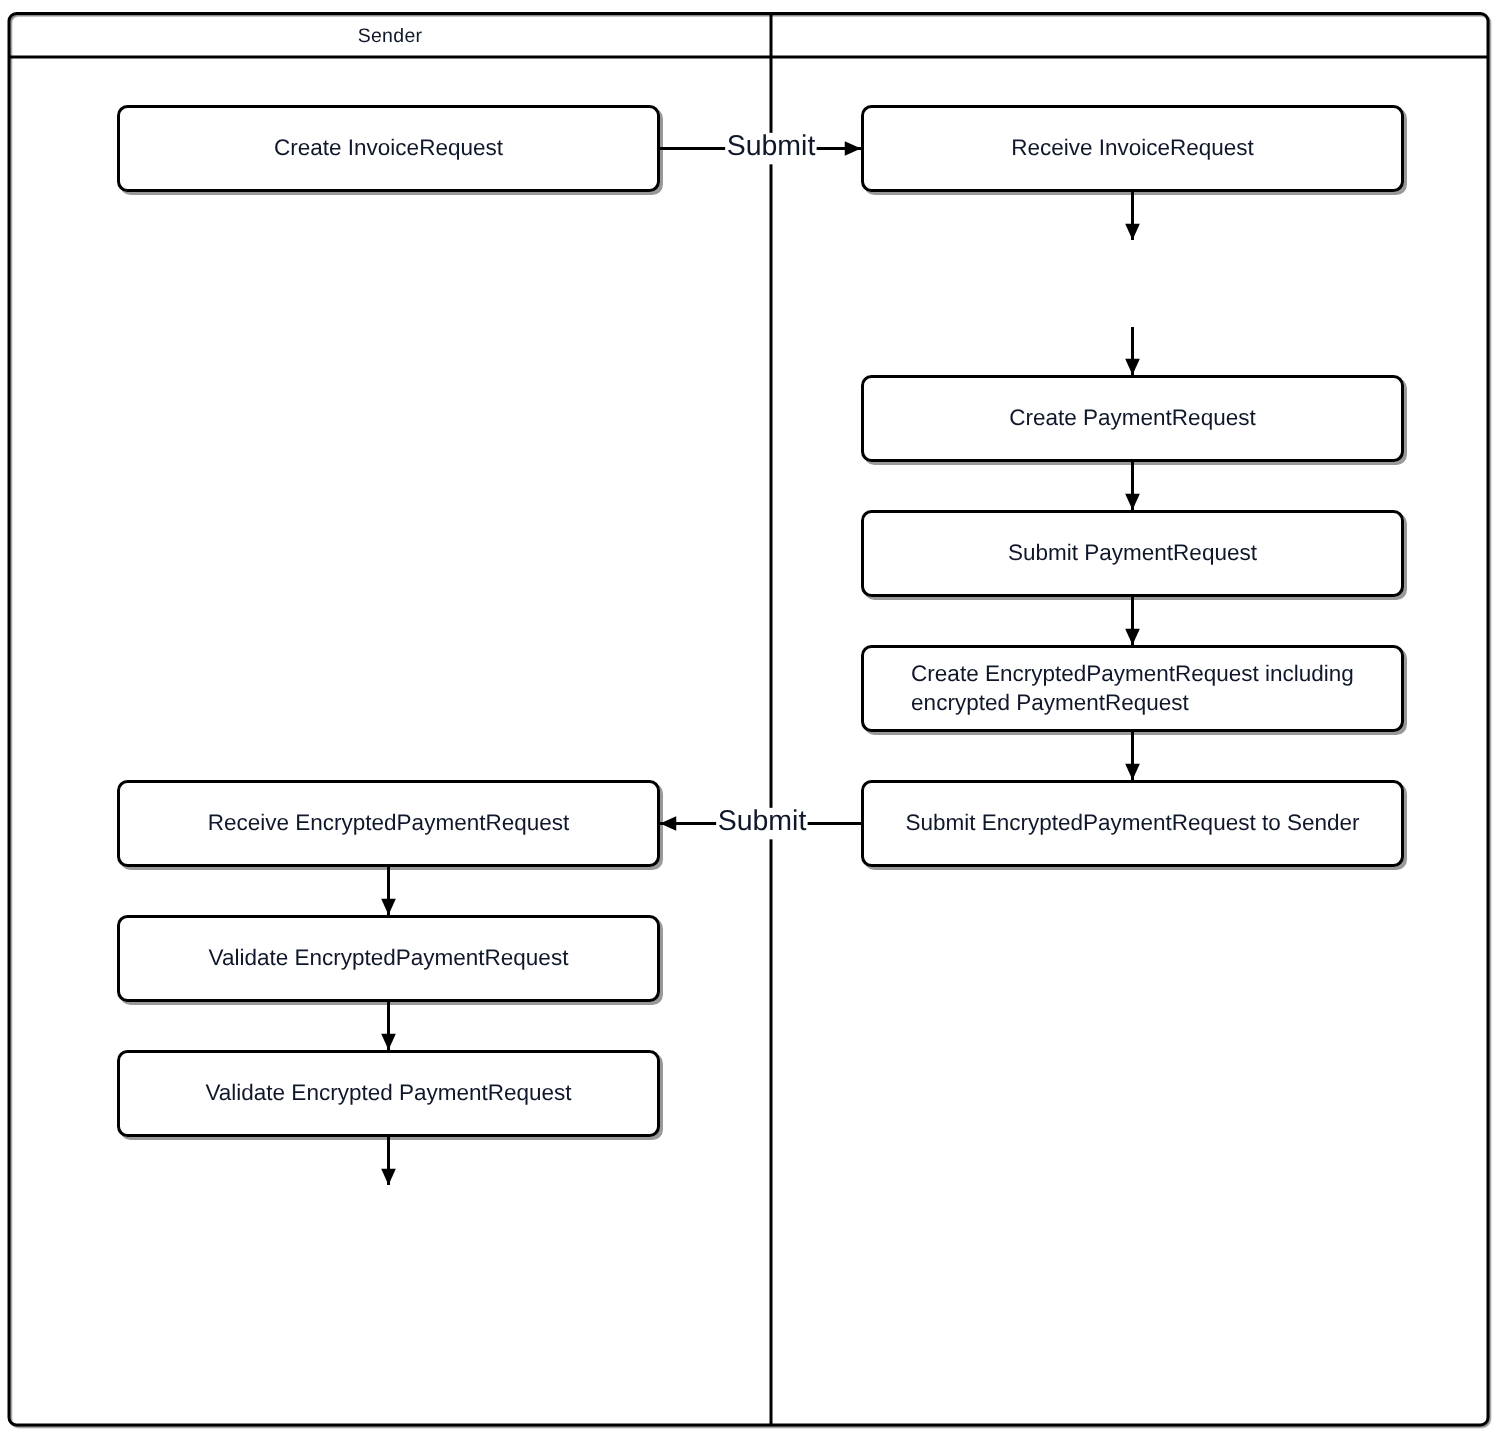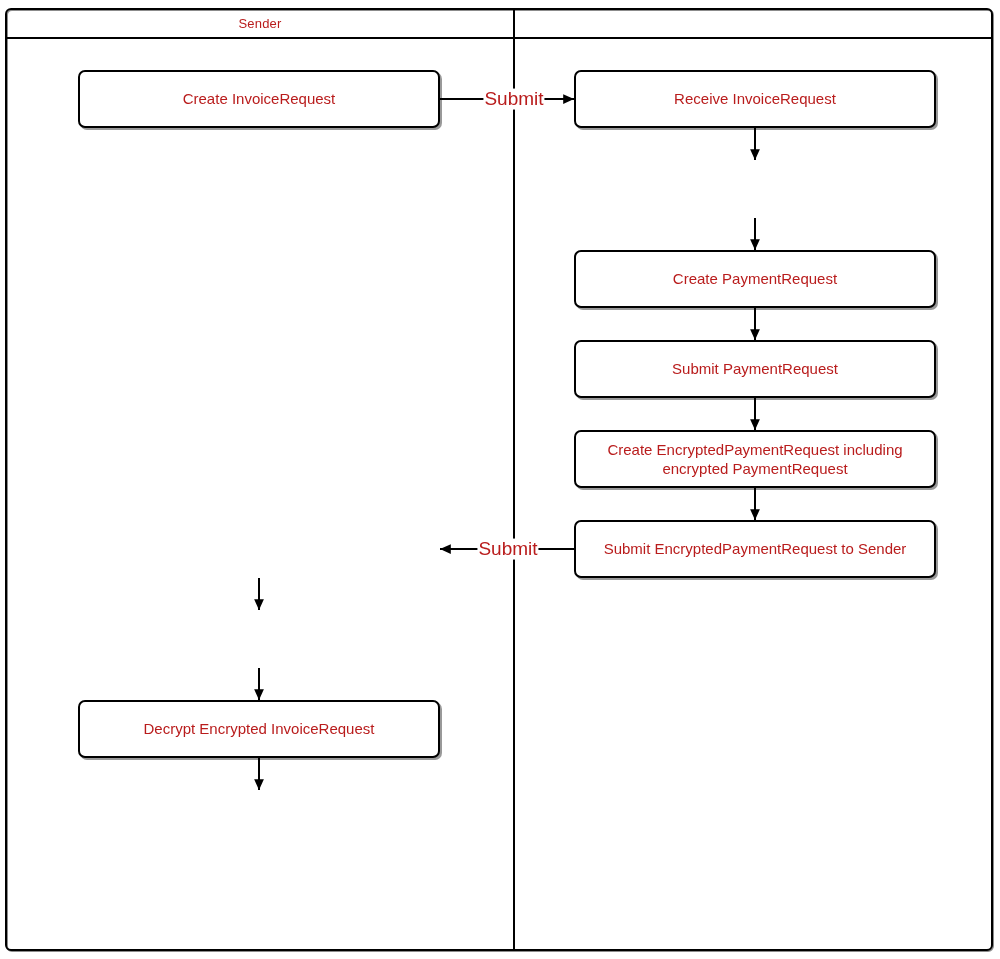--- a/index.html
+++ b/index.html
@@ -1,34 +1,34 @@
 <!DOCTYPE html>
 <html><head>
 <meta charset="utf-8">
 <style>
   html,body{margin:0;padding:0;background:#ffffff;}
   .canvas{
     position:relative;width:1000px;height:959px;background:#ffffff;
-    font-family:"Liberation Sans",sans-serif;color:#b91c1c;overflow:hidden;
+    font-family:"Liberation Sans",sans-serif;color:#0f172a;overflow:hidden;
   }
   .connector-layer{position:absolute;left:0;top:0;width:1000px;height:959px;}
   .frame{filter:drop-shadow(1px 1px 0 rgba(0,0,0,0.45));}
   .lane-header{
     position:absolute;top:9px;height:29px;
     display:flex;align-items:center;justify-content:center;
     font-size:13px;letter-spacing:0.2px;
   }
   .node{
     position:absolute;width:362px;height:58px;box-sizing:border-box;
     background:#ffffff;border:2px solid #000;border-radius:7px;
     box-shadow:2px 2px 0 rgba(0,0,0,0.4);
     display:flex;align-items:center;justify-content:center;
   }
   .node-label{
-    font-size:15px;line-height:1.3;text-align:center;
+    font-size:15px;line-height:1.3;
     white-space:pre-line;padding:0 8px;
   }
   .edge-label{
     position:absolute;transform:translate(-50%,-50%);
     background:#ffffff;font-size:19px;padding:0 1px;line-height:1.1;
   }
 </style>
 </head>
 <body>
 
@@ -57,22 +57,28 @@
     <line x1="259" y1="578" x2="259" y2="610" stroke="#000" stroke-width="2" marker-end="url(#arrow)"></line>
     <line x1="259" y1="668" x2="259" y2="700" stroke="#000" stroke-width="2" marker-end="url(#arrow)"></line>
     <line x1="259" y1="758" x2="259" y2="790" stroke="#000" stroke-width="2" marker-end="url(#arrow)"></line>
   </svg>
 
   <div class="lane-header" style="left:6px;width:508px">Sender</div>
 
   <div class="node" style="left:78px;top:70px">
     <span class="node-label">Create InvoiceRequest</span>
   </div>
+  <div class="node" style="left:78px;top:520px">
+    <span class="node-label">Receive EncryptedPaymentRequest</span>
+  </div>
+  <div class="node" style="left:78px;top:610px">
+    <span class="node-label">Validate EncryptedPaymentRequest</span>
+  </div>
   <div class="node" style="left:78px;top:700px">
-    <span class="node-label">Decrypt Encrypted InvoiceRequest</span>
+    <span class="node-label">Validate Encrypted PaymentRequest</span>
   </div>
 
   <div class="node" style="left:574px;top:70px">
     <span class="node-label">Receive InvoiceRequest</span>
   </div>
   <div class="node" style="left:574px;top:250px">
     <span class="node-label">Create PaymentRequest</span>
   </div>
   <div class="node" style="left:574px;top:340px">
     <span class="node-label">Submit PaymentRequest</span>

